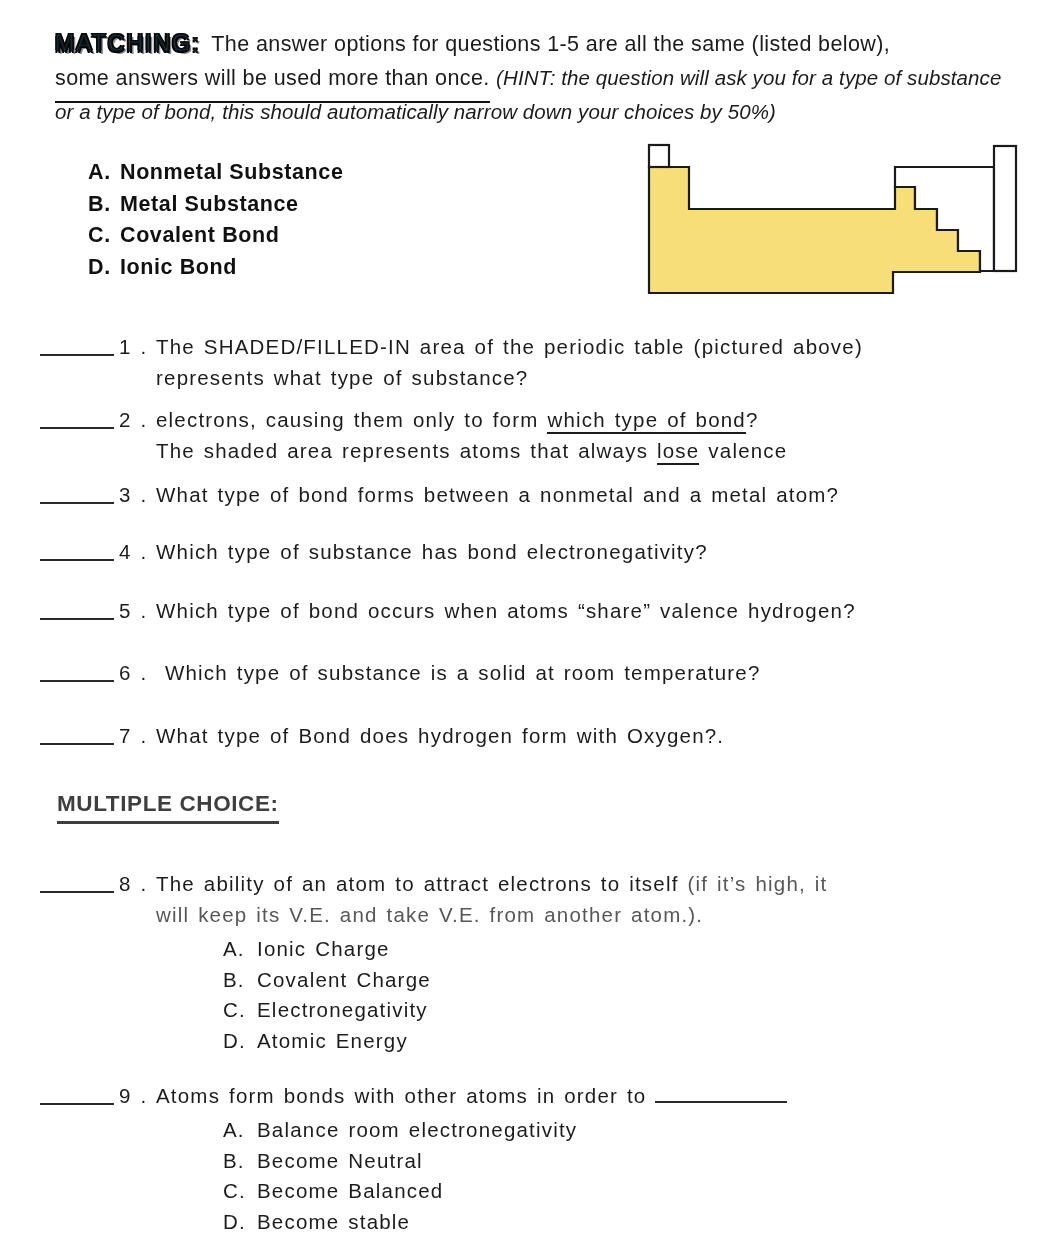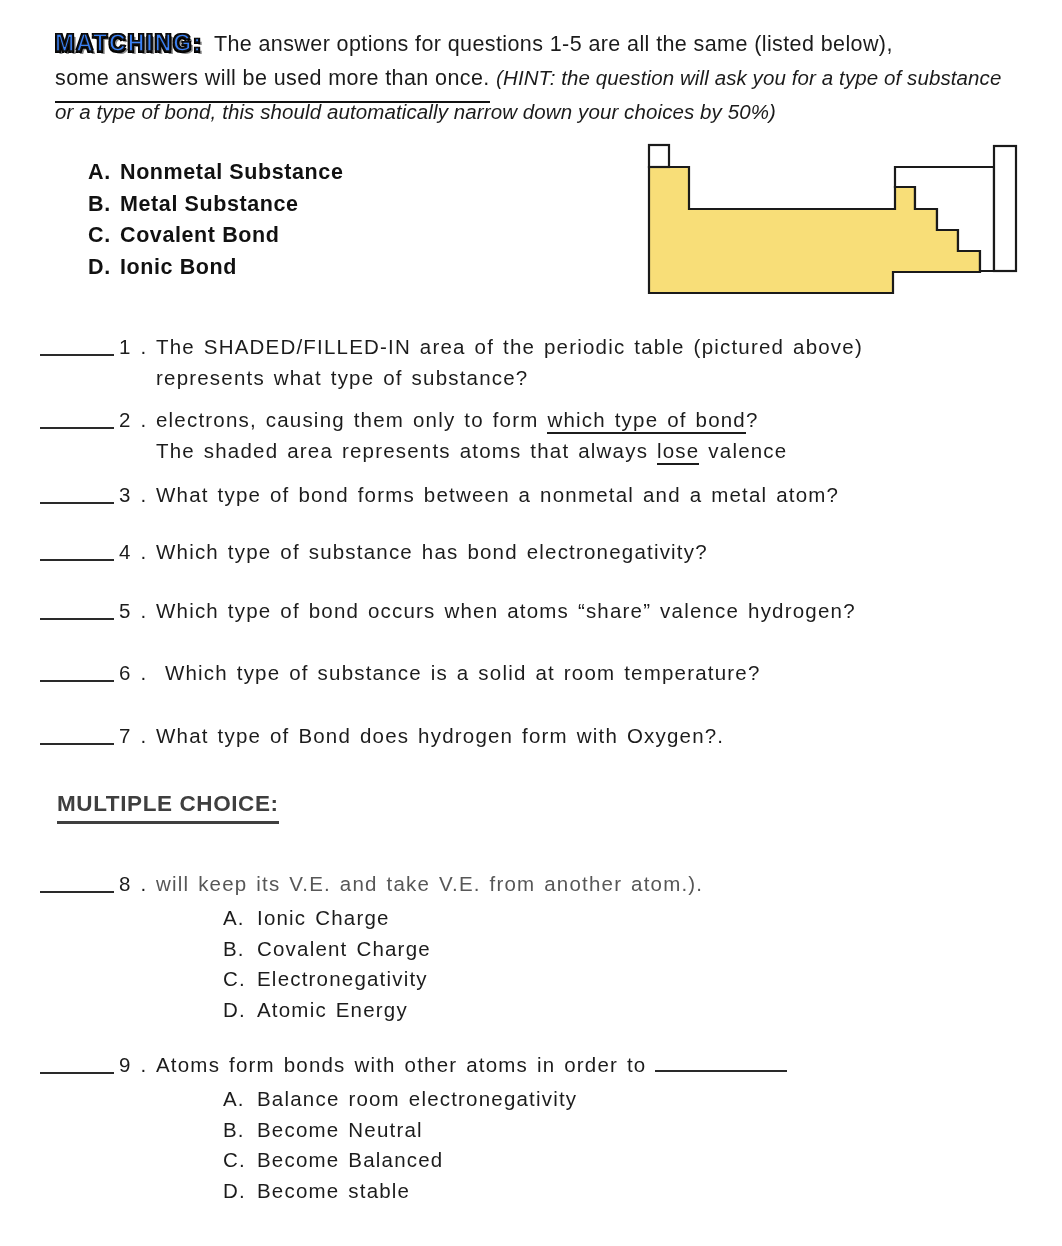--- a/index.html
+++ b/index.html
@@ -10,22 +10,22 @@
     -webkit-font-smoothing:antialiased;
   }
   .page { position:relative; width:1062px; height:1246px; overflow:hidden; background:#fff; }
 
   
   .instructions {
     margin:26px 48px 0 55px;
     font-size:21.5px; line-height:34px; letter-spacing:0.4px;
   }
   .matching-title {
-    font-weight:700; font-size:23px; letter-spacing:2px;
-    color:#3b82f6;
+    font-weight:400; font-size:23px; letter-spacing:2px;
+    color:#0c4a6e;
     -webkit-text-stroke:1.4px #111;
     text-shadow:
       -1.5px -1.5px 0 #000, 1.5px -1.5px 0 #000,
       -1.5px  1.5px 0 #000, 1.5px  1.5px 0 #000,
        3px 3px 0 #8a8a8a;
     margin-right:5px;
   }
   .u-thick { border-bottom:2.5px solid #111; padding-bottom:11px; }
   .pre { white-space:pre; }
   .hint { font-style:italic; font-size:20.5px; letter-spacing:0.1px; }
@@ -162,20 +162,21 @@
   </div>
 
   <div>
     <span class="mc-header">MULTIPLE CHOICE:</span>
   </div>
 
   <div class="q q8">
     <span class="q-blank"></span>
     <span class="q-num">8 .</span>
     <div class="q-text">
+      <span class="block"><span>The ability of an atom to attract electrons to itself </span><span class="gray">(if it’s high, it</span></span>
       <span class="block gray">will keep its V.E. and take V.E. from another atom.).</span>
       <div class="mc-options">
         <div class="opt">
           <span class="opt-letter">A.</span>
           <span>Ionic Charge</span>
         </div>
         <div class="opt">
           <span class="opt-letter">B.</span>
           <span>Covalent Charge</span>
         </div>

